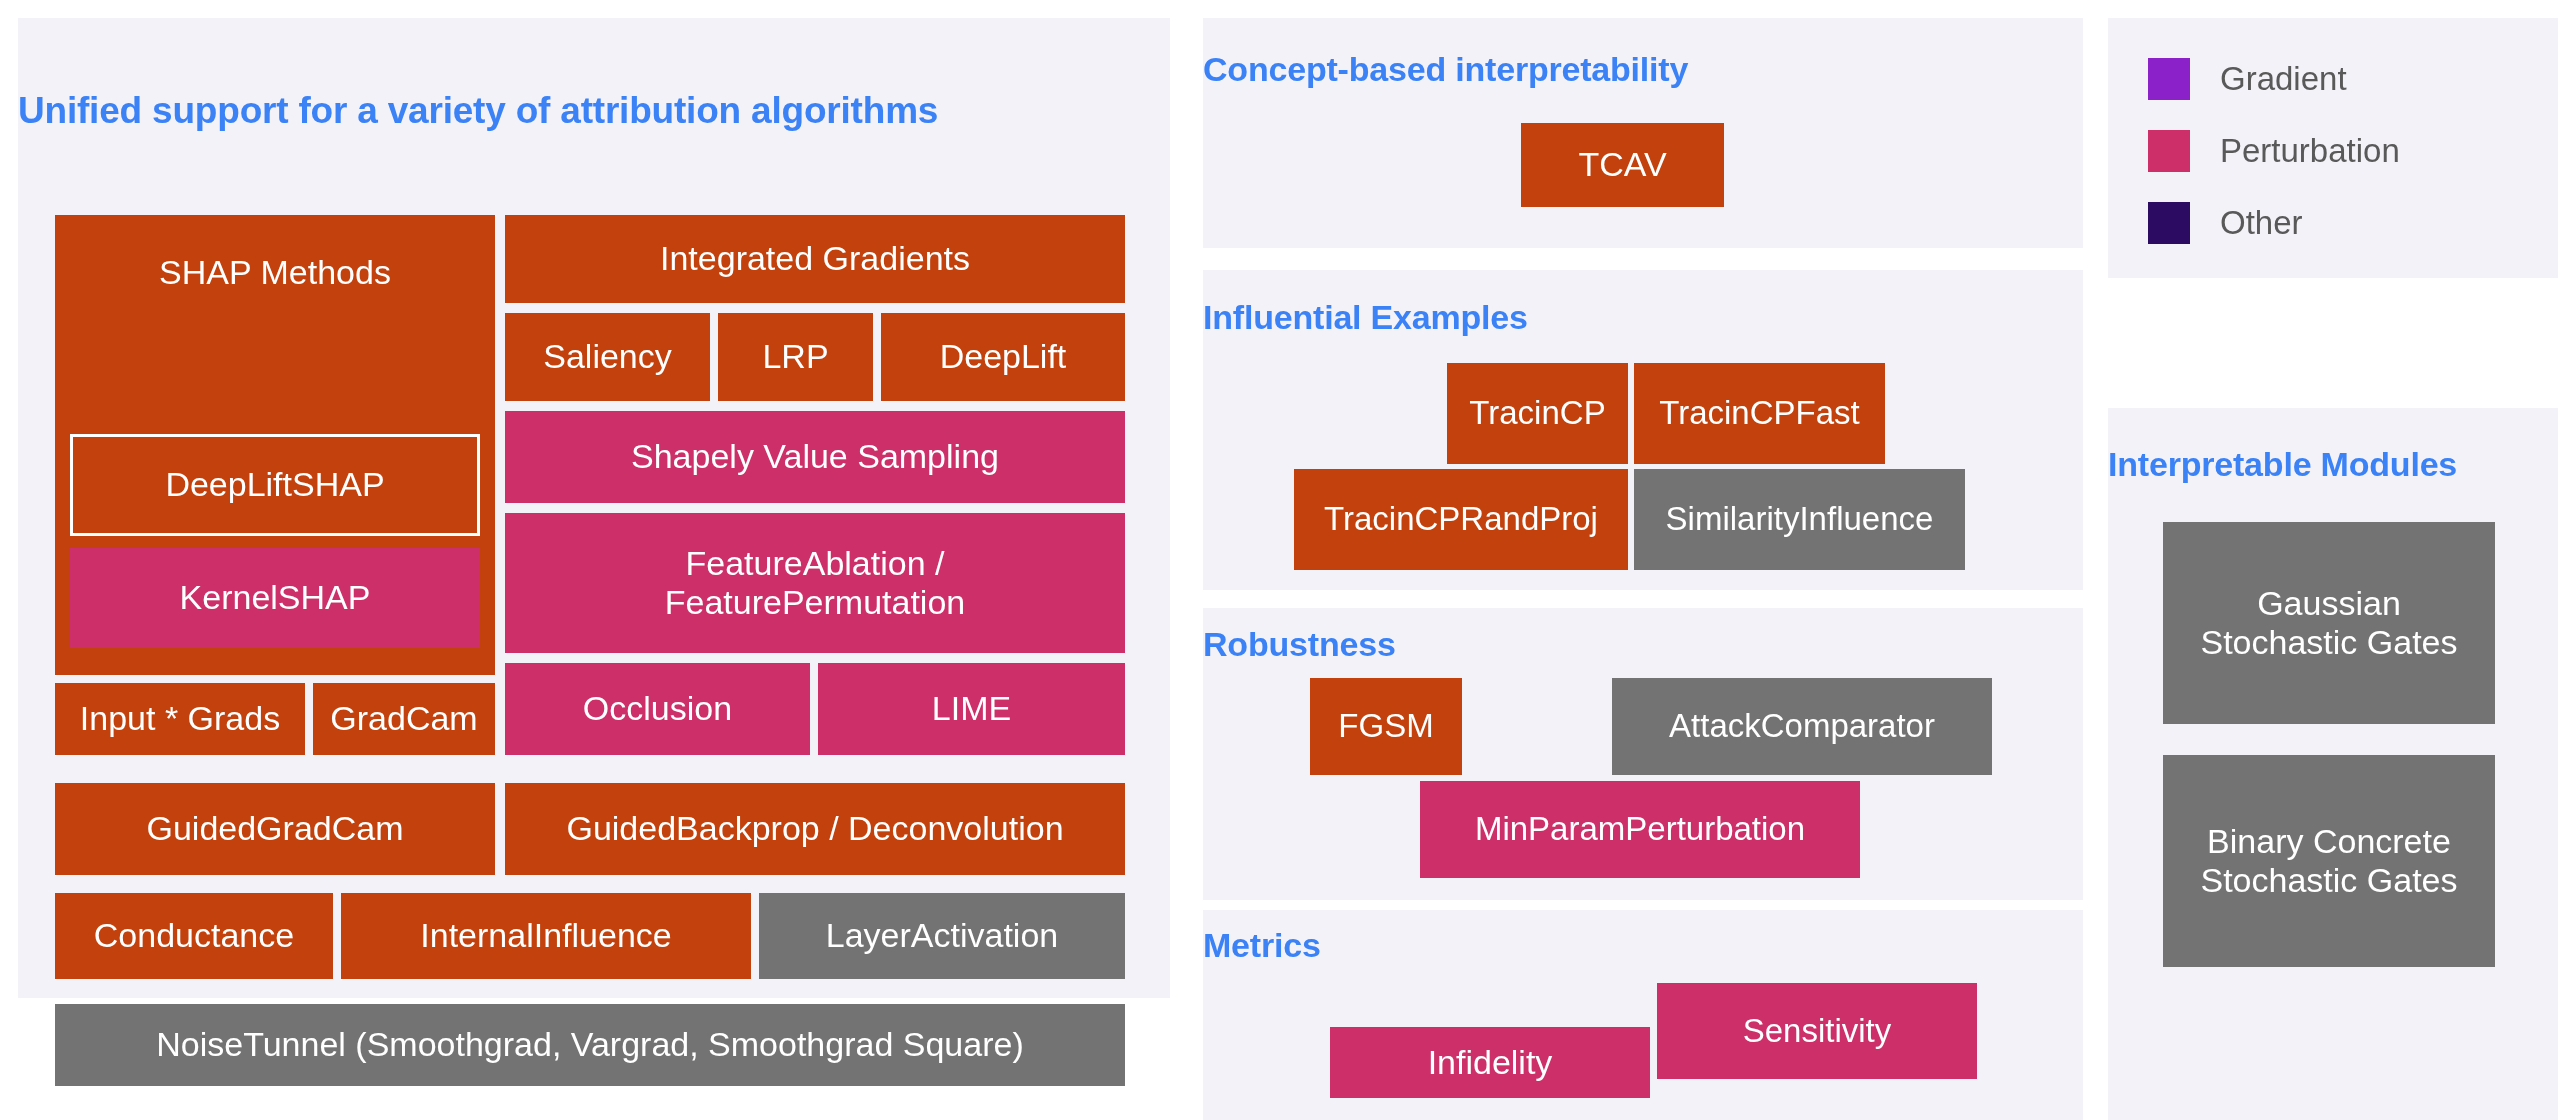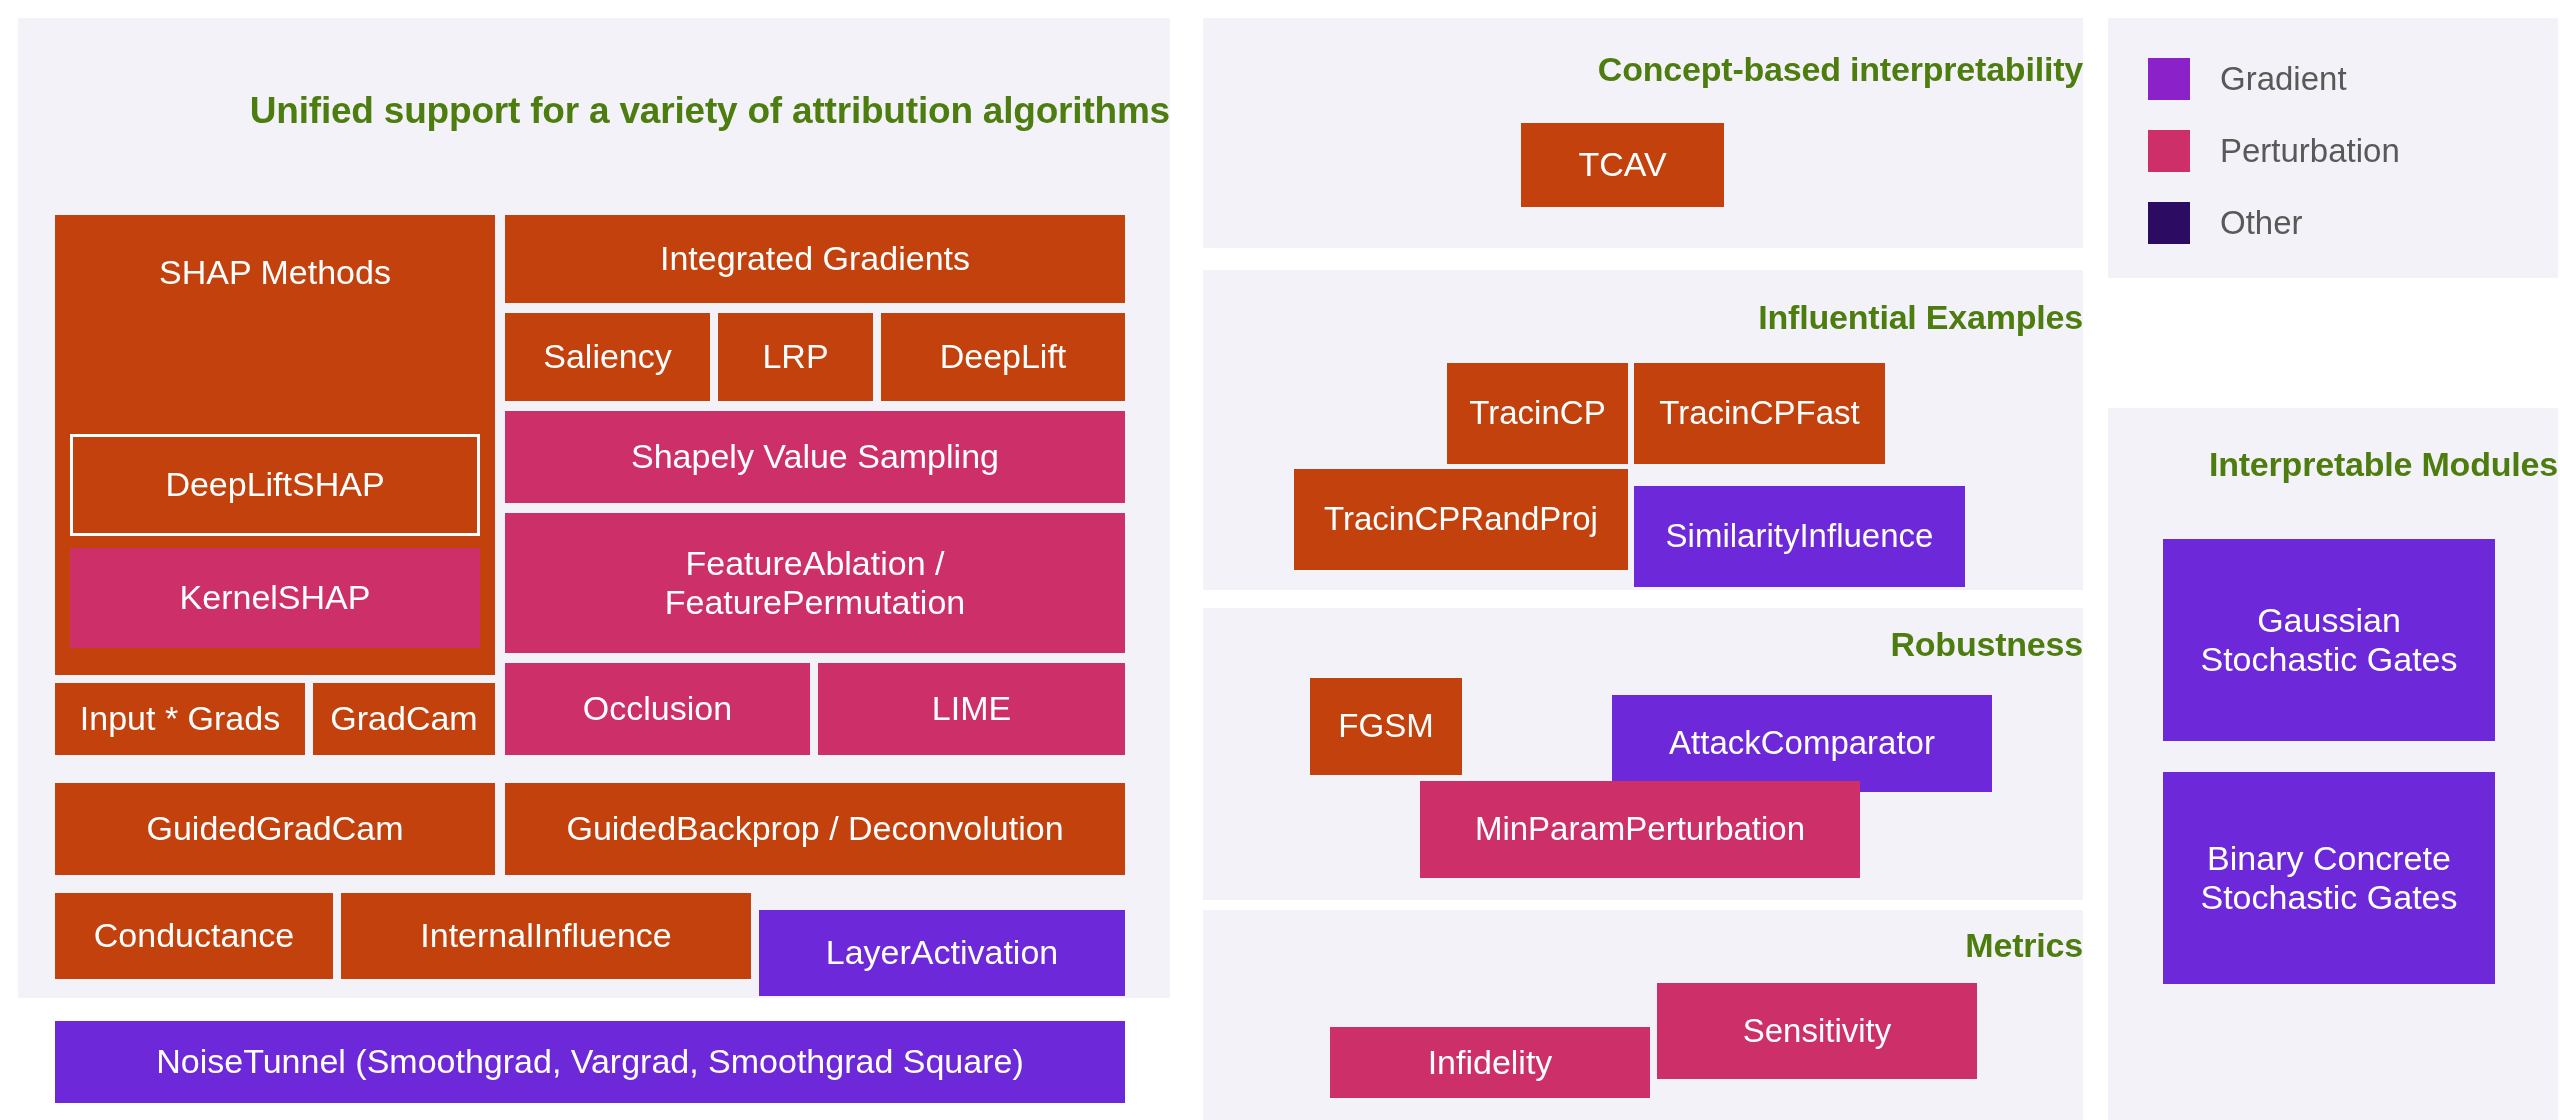--- a/index.html
+++ b/index.html
@@ -19,29 +19,29 @@
     display:flex;align-items:center;justify-content:center;
     text-align:center;
     color:#ffffff;
     font-weight:400;
     line-height:1.16;
     box-sizing:border-box;
     padding:2px 6px;
   }
   .grad{background:#c2410c;}
   .pert{background:#cd2f68;}
-  .other{background:#6d28d9;margin-top:17px;}
+  .other{background:#737373;}
   .outlined{border:3px solid #ffffff;}
 
   
   .heading{
     position:absolute;
-    color:#4d7c0f;
+    color:#3b82f6;
     font-weight:bold;
-    text-align:right;
+    text-align:left;
     white-space:nowrap;
     letter-spacing:-0.2px;
   }
 
   
   .legend-row{position:absolute;display:flex;align-items:center;}
   .swatch{width:42px;height:42px;display:block;}
   .legend-label{
     margin-left:30px;color:#595959;font-size:33px;white-space:nowrap;
   }

